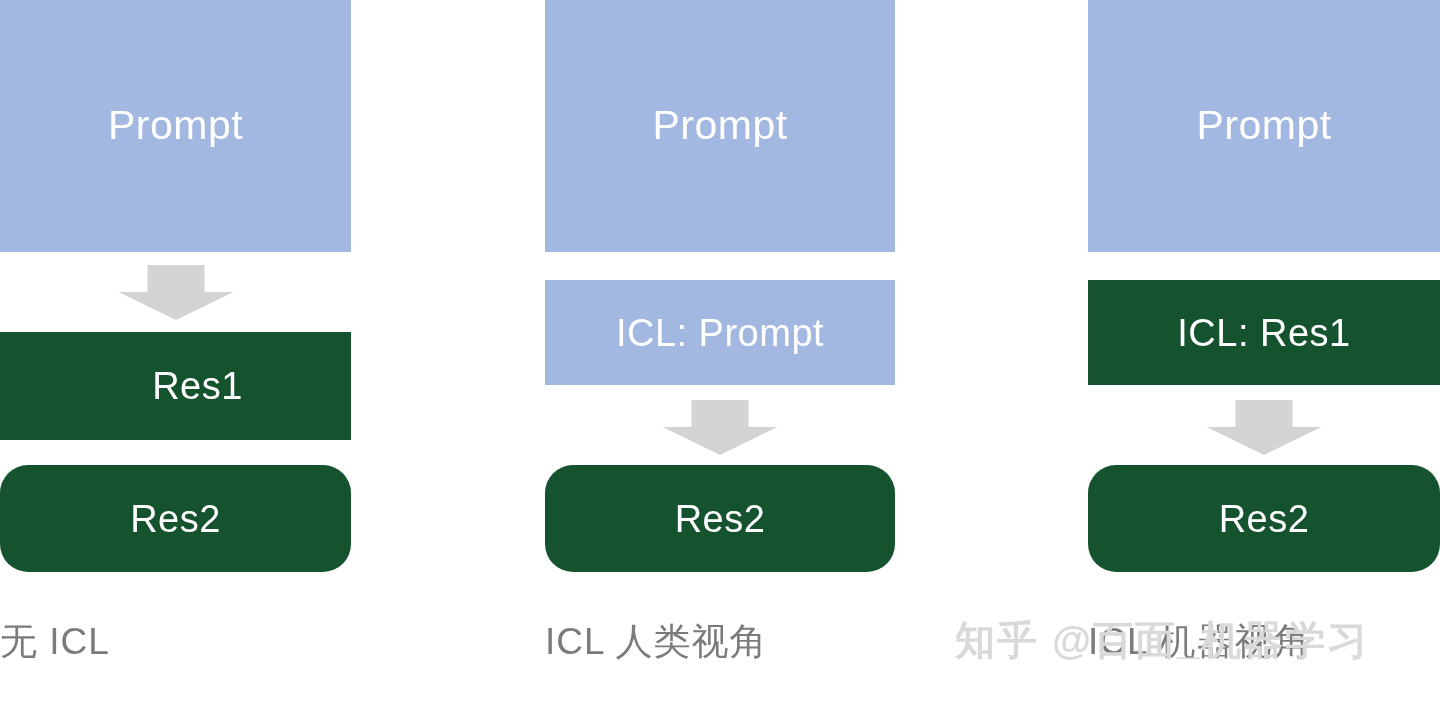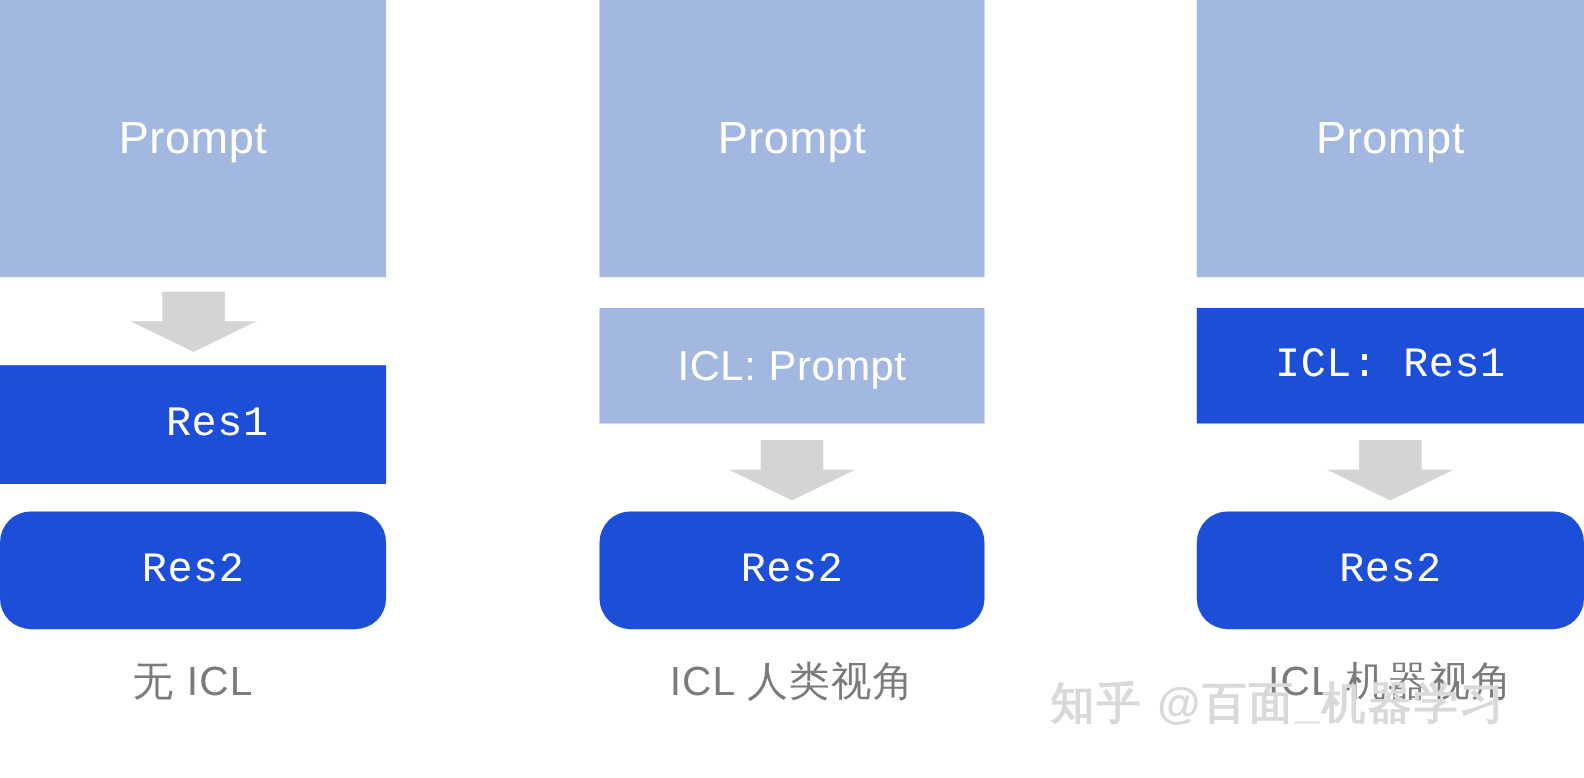--- a/index.html
+++ b/index.html
@@ -40,21 +40,21 @@
     box-sizing: border-box;
     display: flex;
     align-items: center;
     justify-content: center;
     color: #ffffff;
     font-weight: 400;
     letter-spacing: 0.5px;
     user-select: none;
   }
   .box-blue   { background: #a3b8e0; }
-  .box-orange { background: #1d4ed8; font-family: Liberation Mono, monospace; }
+  .box-orange { background: #14532d; }
 
   .box-label {
     color: #ffffff;
     font-size: 38px;
     line-height: 1;
     font-weight: 400;
   }
 
   
   .row-prompt  { top: -2px;  height: 254px; }
@@ -72,24 +72,24 @@
     width: 145px;
     height: 55px;
   }
   .arrow svg { display: block; width: 100%; height: 100%; }
   .arrow-a { top: 265px; }   
   .arrow-b { top: 400px; }   
 
   
   .caption {
     position: absolute;
-    top: 600px;
+    top: 622px;
     left: 0;
     width: 100%;
-    text-align: center;
+    text-align: left;
     color: #7b7b7b;
     font-size: 37px;
     line-height: 1.1;
     letter-spacing: 1px;
     white-space: nowrap;
     user-select: none;
   }
 
   
   .watermark {

